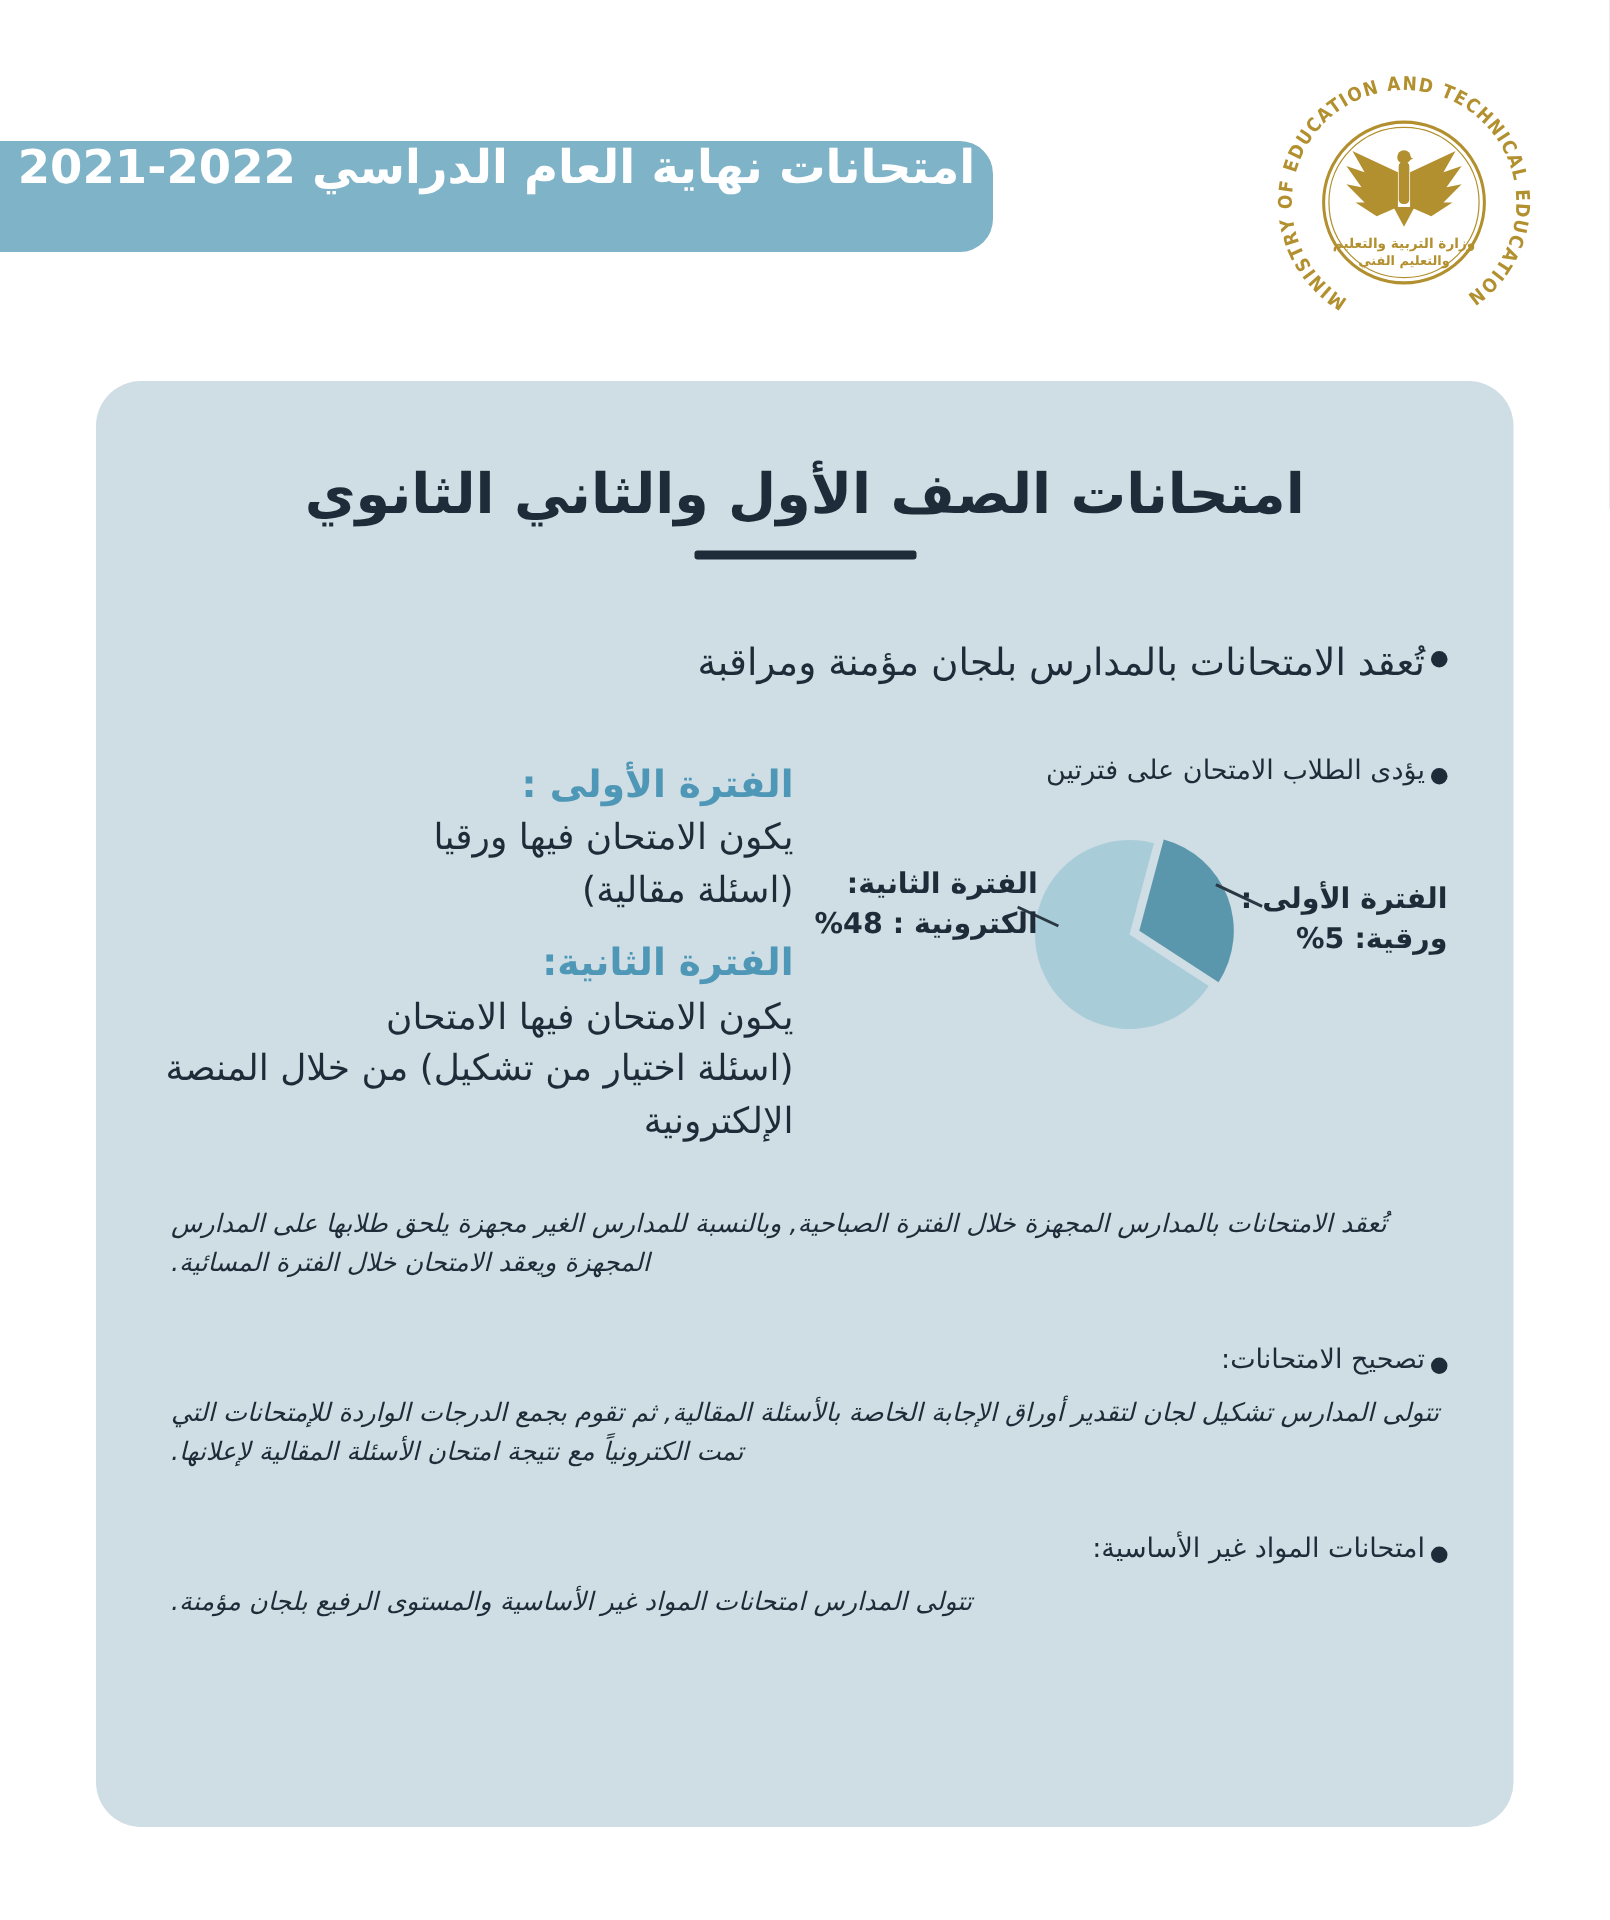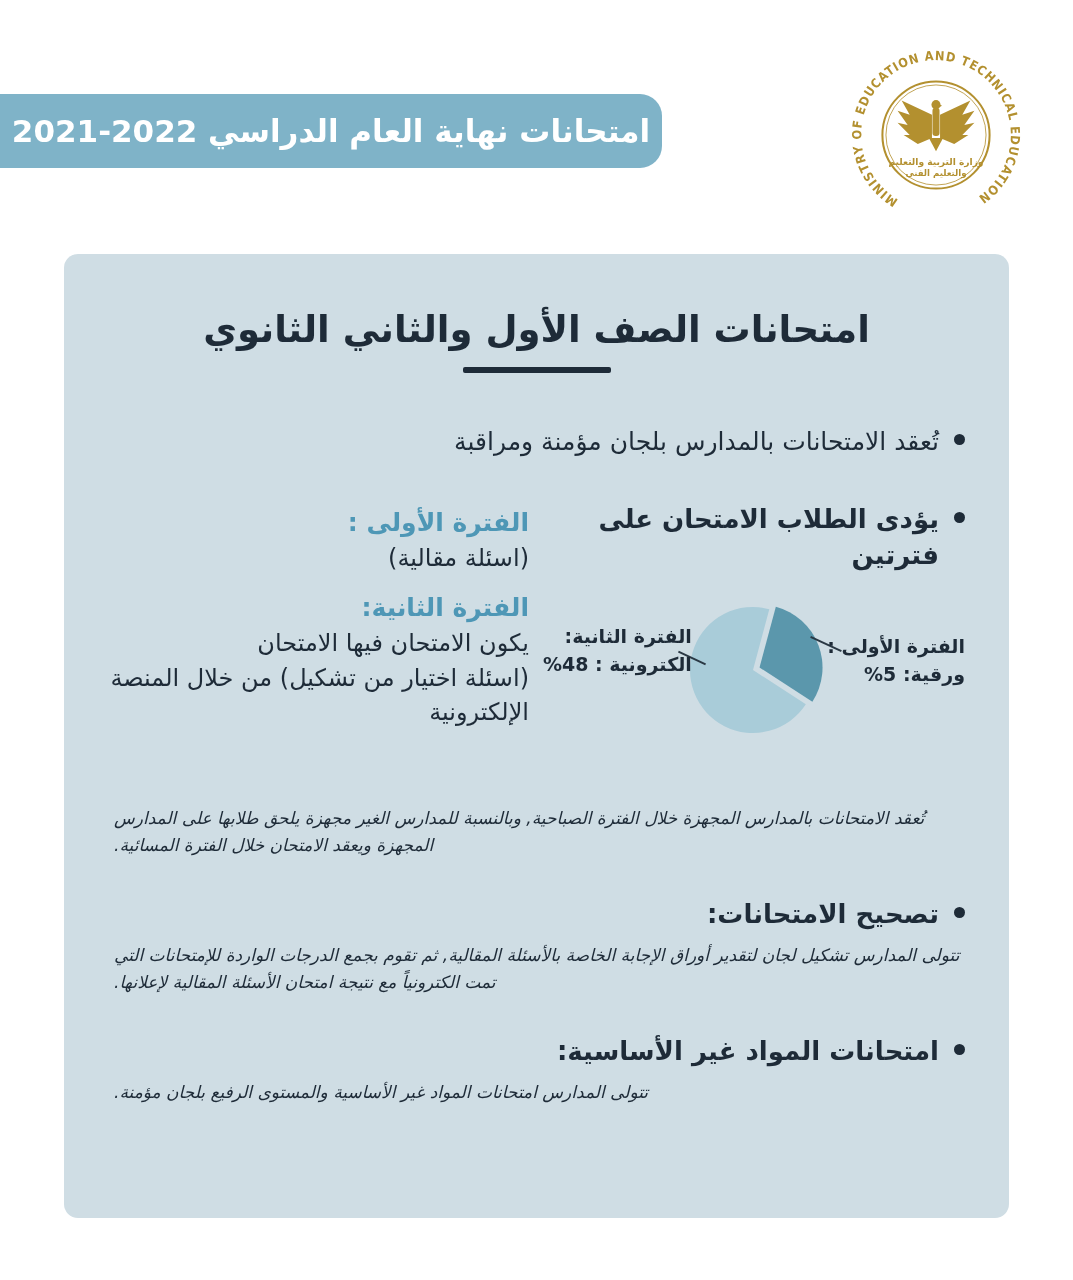--- a/index.html
+++ b/index.html
@@ -4,36 +4,36 @@
 <style>
   html,body{margin:0;padding:0;}
   body{
     width:1073px;height:1280px;background:#ffffff;
     font-family:"DejaVu Sans", sans-serif;
     position:relative;overflow:hidden;color:#1e2b38;
   }
   .banner{
     position:absolute;left:0;top:94px;width:662px;height:74px;
     background:#7fb3c8;border-radius:0 22px 22px 0;
-    display:flex;align-items:center;justify-content:center;
+    display:flex;justify-content:center;
     color:#ffffff;font-weight:bold;font-size:31px;direction:rtl;
   }
   .logo{position:absolute;top:44px;right:46px;width:182px;height:182px;}
   .ring-text{fill:#b3902f;font-size:12.5px;font-weight:bold;letter-spacing:1px;}
   .card{
     position:absolute;left:64px;right:64px;top:254px;bottom:62px;
-    background:#cfdde4;border-radius:14px;box-sizing:border-box;
+    background:#cfdde4;border-radius:30px;box-sizing:border-box;
     padding:40px 44px;direction:rtl;
   }
   .title{margin-top:14px;text-align:center;font-size:37px;font-weight:bold;}
   .title-underline{width:148px;height:6px;background:#1e2b38;margin:16px auto 0;border-radius:2px;}
-  .bullet-row{display:flex;gap:15px;align-items:flex-start;}
+  .bullet-row{display:flex;gap:4px;align-items:flex-start;}
   .dot{width:11px;height:11px;border-radius:50%;background:#1e2b38;margin-top:11px;flex:none;}
   .b-text{font-size:25px;line-height:1.5;}
-  .b-head{font-size:26px;font-weight:bold;line-height:1.4;}
+  .b-head{font-size:18px;font-weight:normal;line-height:1.4;}
   .sec1{margin-top:50px;}
   .two-col{display:flex;gap:12px;margin-top:40px;align-items:flex-start;}
   .col-r{width:424px;flex:none;}
   .col-l{flex:1;padding-top:4px;}
   .periods{text-align:right;font-size:24px;line-height:1.45;}
   .p-label{color:#4e97b6;font-weight:bold;font-size:25px;}
   .p-gap{height:14px;}
   .pie-area{position:relative;width:424px;height:182px;margin-top:12px;}
   .pie-svg{position:absolute;left:50%;top:0;transform:translateX(-50%);}
   .pie-label{position:absolute;font-size:19px;font-weight:bold;line-height:1.45;text-align:right;color:#1e2b38;}
@@ -106,20 +106,21 @@
           </div>
           <div class="pie-label left">
             <div>الفترة الثانية:</div>
             <div>الكترونية : 48%</div>
           </div>
         </div>
       </div>
       <div class="col-l">
         <div class="periods">
           <div class="p-label">الفترة الأولى :</div>
+          <div>يكون الامتحان فيها ورقيا</div>
           <div>(اسئلة مقالية)</div>
           <div class="p-gap"></div>
           <div class="p-label">الفترة الثانية:</div>
           <div>يكون الامتحان فيها الامتحان</div>
           <div>(اسئلة اختيار من تشكيل) من خلال المنصة الإلكترونية</div>
         </div>
       </div>
     </div>
 
     <div class="section">

